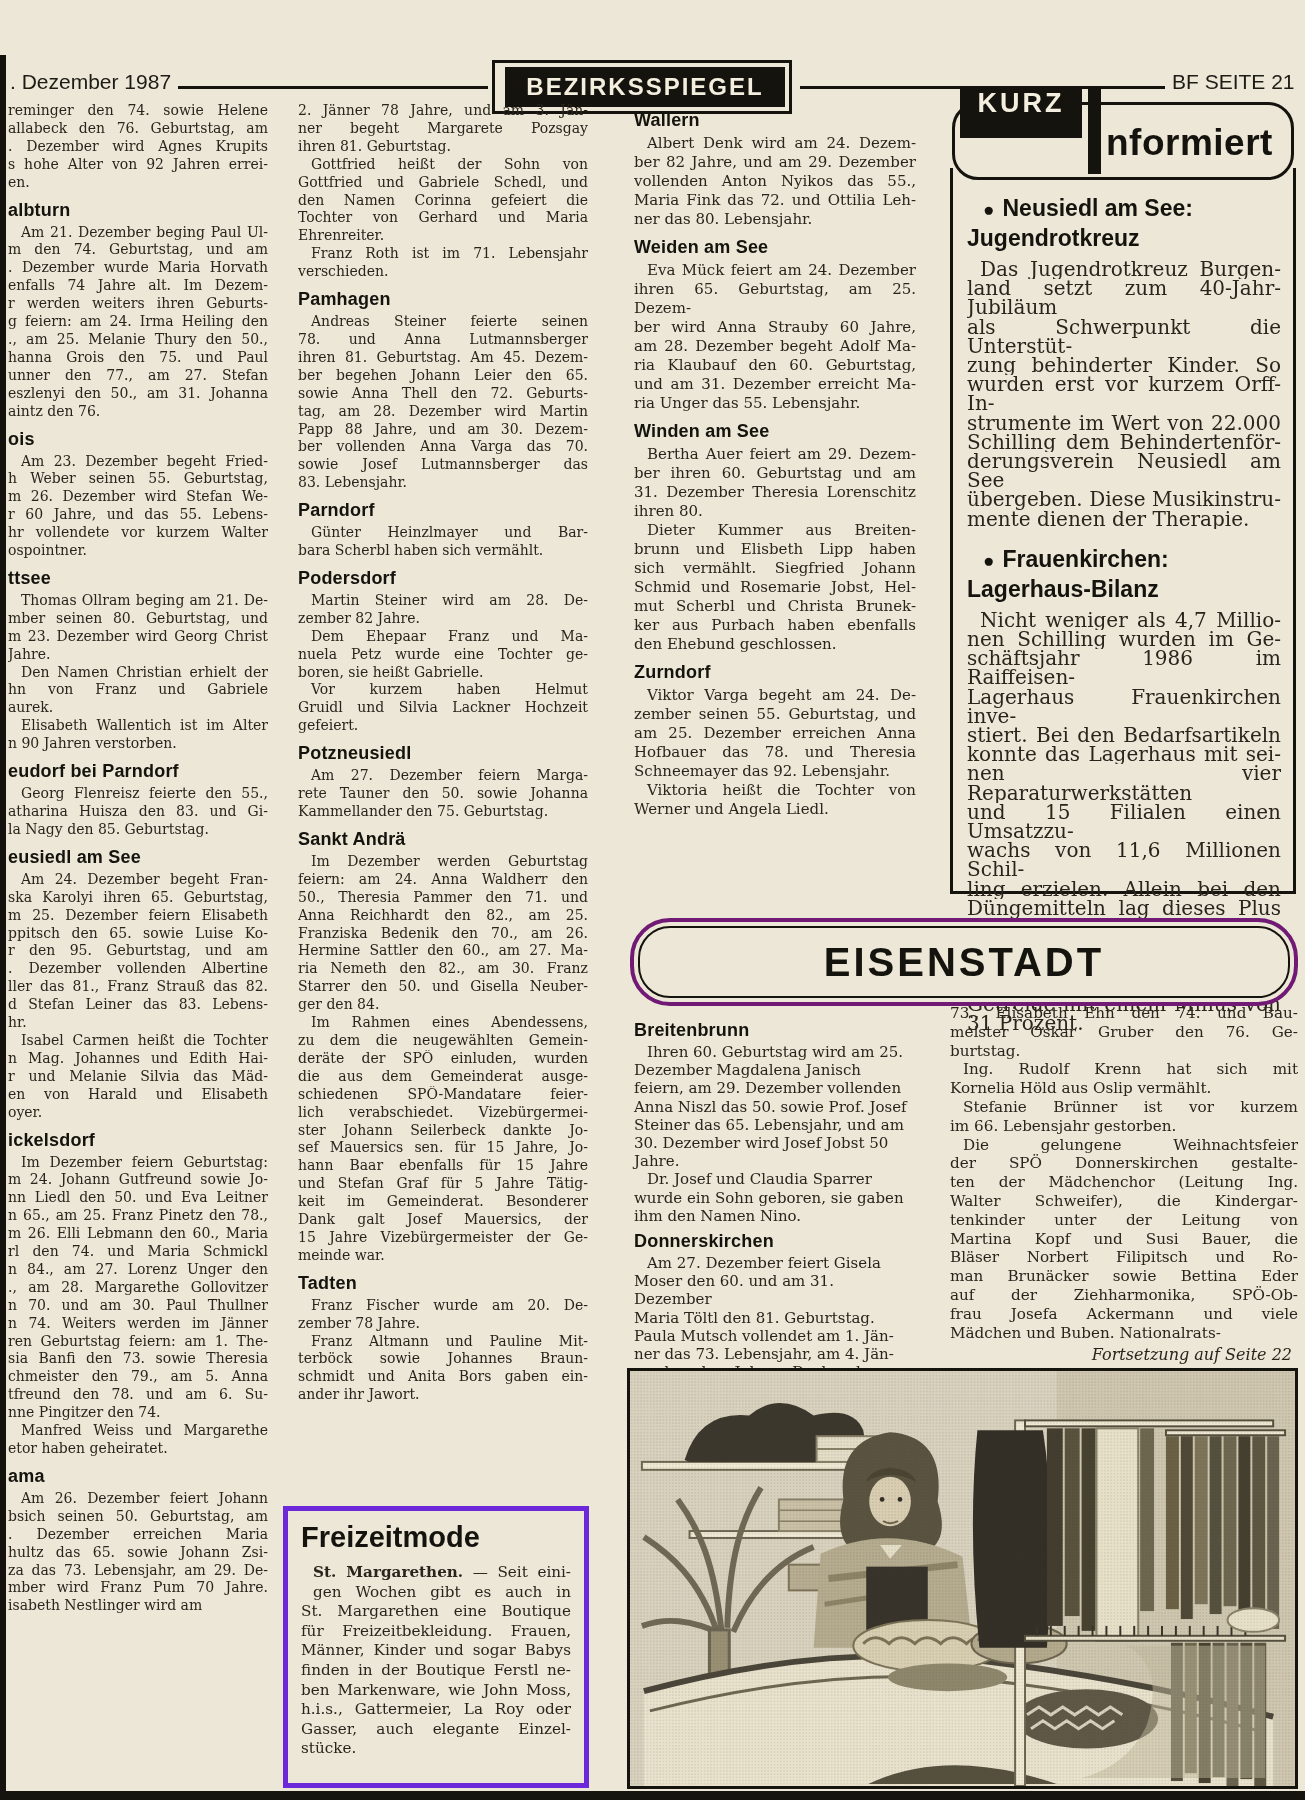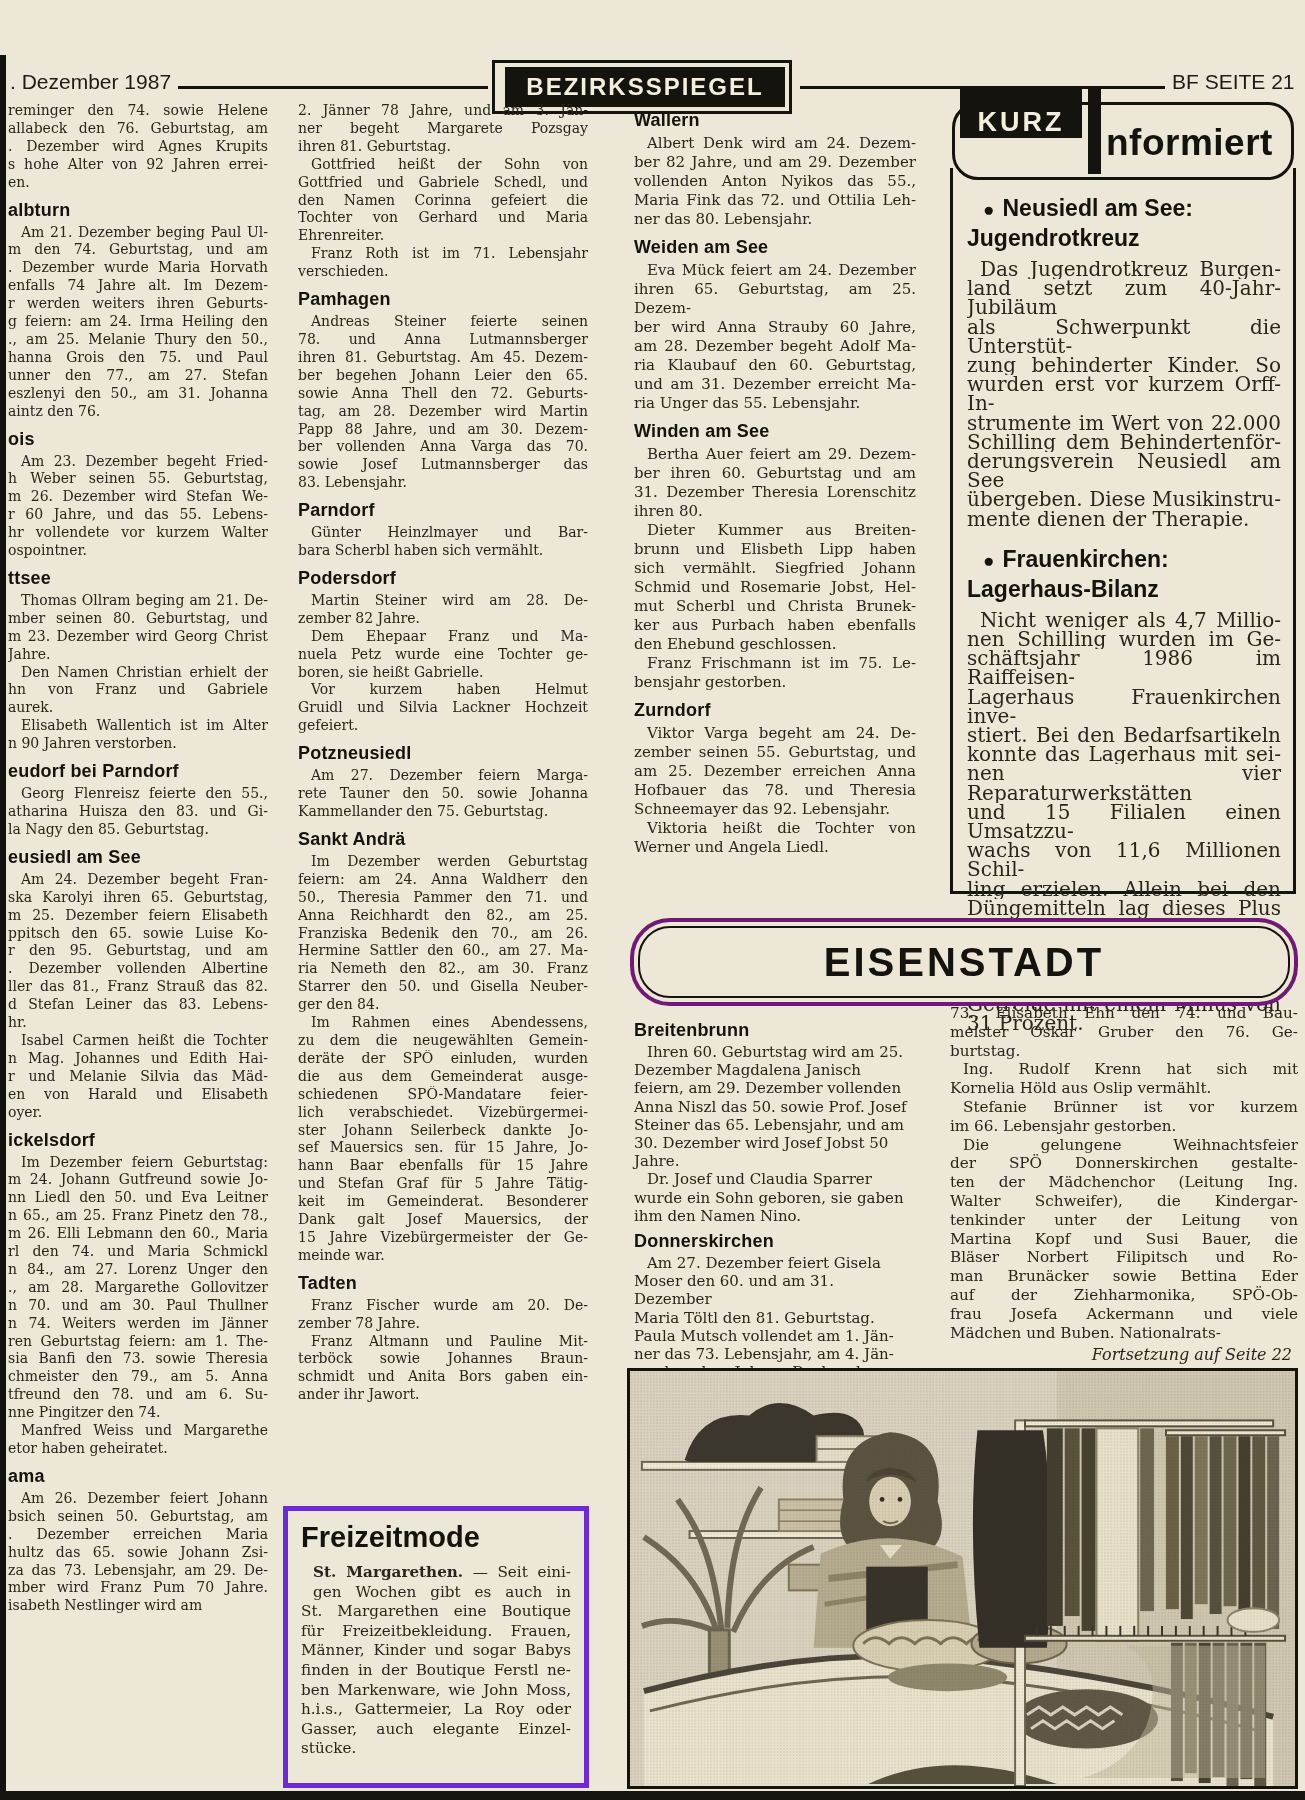--- a/index.html
+++ b/index.html
@@ -32,21 +32,21 @@
   #col4b .line{text-align:justify;text-align-last:justify;overflow:hidden;}
   #col4b .line.last{text-align-last:auto;}
   .continuation{font-style:italic;text-align:right;font-size:16px;margin-top:4px;padding-right:6px;}
   
   #kurz-box{position:absolute;left:950px;top:88px;width:348px;height:806px;}
   #kurz-frame{position:absolute;left:2px;right:4px;top:14px;height:72px;border:3px solid #15130e;
               border-radius:26px;background:#ece7d6;}
   #kurz-body{position:absolute;left:0;right:2px;top:80px;bottom:0;border:3px solid #15130e;border-top:none;
              padding:10px 12px 0 14px;}
   #kurz-black{position:absolute;left:10px;top:0;width:122px;height:50px;background:#15130e;
-              display:flex;align-items:flex-end;justify-content:center;z-index:2;}
+              display:flex;align-items:flex-start;justify-content:center;z-index:2;}
   #kurz-black span{color:#f3eedd;font-family:"Liberation Sans",sans-serif;font-weight:800;font-size:27px;letter-spacing:3px;}
   #kurz-ibar{position:absolute;left:138px;top:0;width:13px;height:86px;background:#15130e;z-index:2;}
   #kurz-rest{position:absolute;left:156px;top:34px;font-family:"Liberation Sans",sans-serif;font-weight:800;
              font-size:37px;color:#15130e;z-index:2;letter-spacing:0.5px;}
   .kurz-sec-title{font-family:"Liberation Sans",sans-serif;font-weight:800;font-size:23px;line-height:28px;
                   color:#15130e;margin:16px 0 8px 0;}
   .kurz-sec-title .t1{padding-left:2px;}
   .kurz-sec-title .bullet{font-size:19px;margin:0 8px 0 14px;}
   .kurz-lines{font-size:20px;line-height:19.2px;}
   .kurz-lines .line{text-align:justify;text-align-last:justify;overflow:hidden;}
@@ -314,24 +314,20 @@
         <div class="line last">ihren 80.</div>
       </div>
       <div class="para indent">
         <div class="line">Dieter Kummer aus Breiten-</div>
         <div class="line">brunn und Elisbeth Lipp haben</div>
         <div class="line">sich vermählt. Siegfried Johann</div>
         <div class="line">Schmid und Rosemarie Jobst, Hel-</div>
         <div class="line">mut Scherbl und Christa Brunek-</div>
         <div class="line">ker aus Purbach haben ebenfalls</div>
         <div class="line last">den Ehebund geschlossen.</div>
-      </div>
-      <div class="para indent">
-        <div class="line">Franz Frischmann ist im 75. Le-</div>
-        <div class="line last">bensjahr gestorben.</div>
       </div>
       <div class="sec-h">Zurndorf</div>
       <div class="para indent">
         <div class="line">Viktor Varga begeht am 24. De-</div>
         <div class="line">zember seinen 55. Geburtstag, und</div>
         <div class="line">am 25. Dezember erreichen Anna</div>
         <div class="line">Hofbauer das 78. und Theresia</div>
         <div class="line last">Schneemayer das 92. Lebensjahr.</div>
       </div>
       <div class="para indent">

